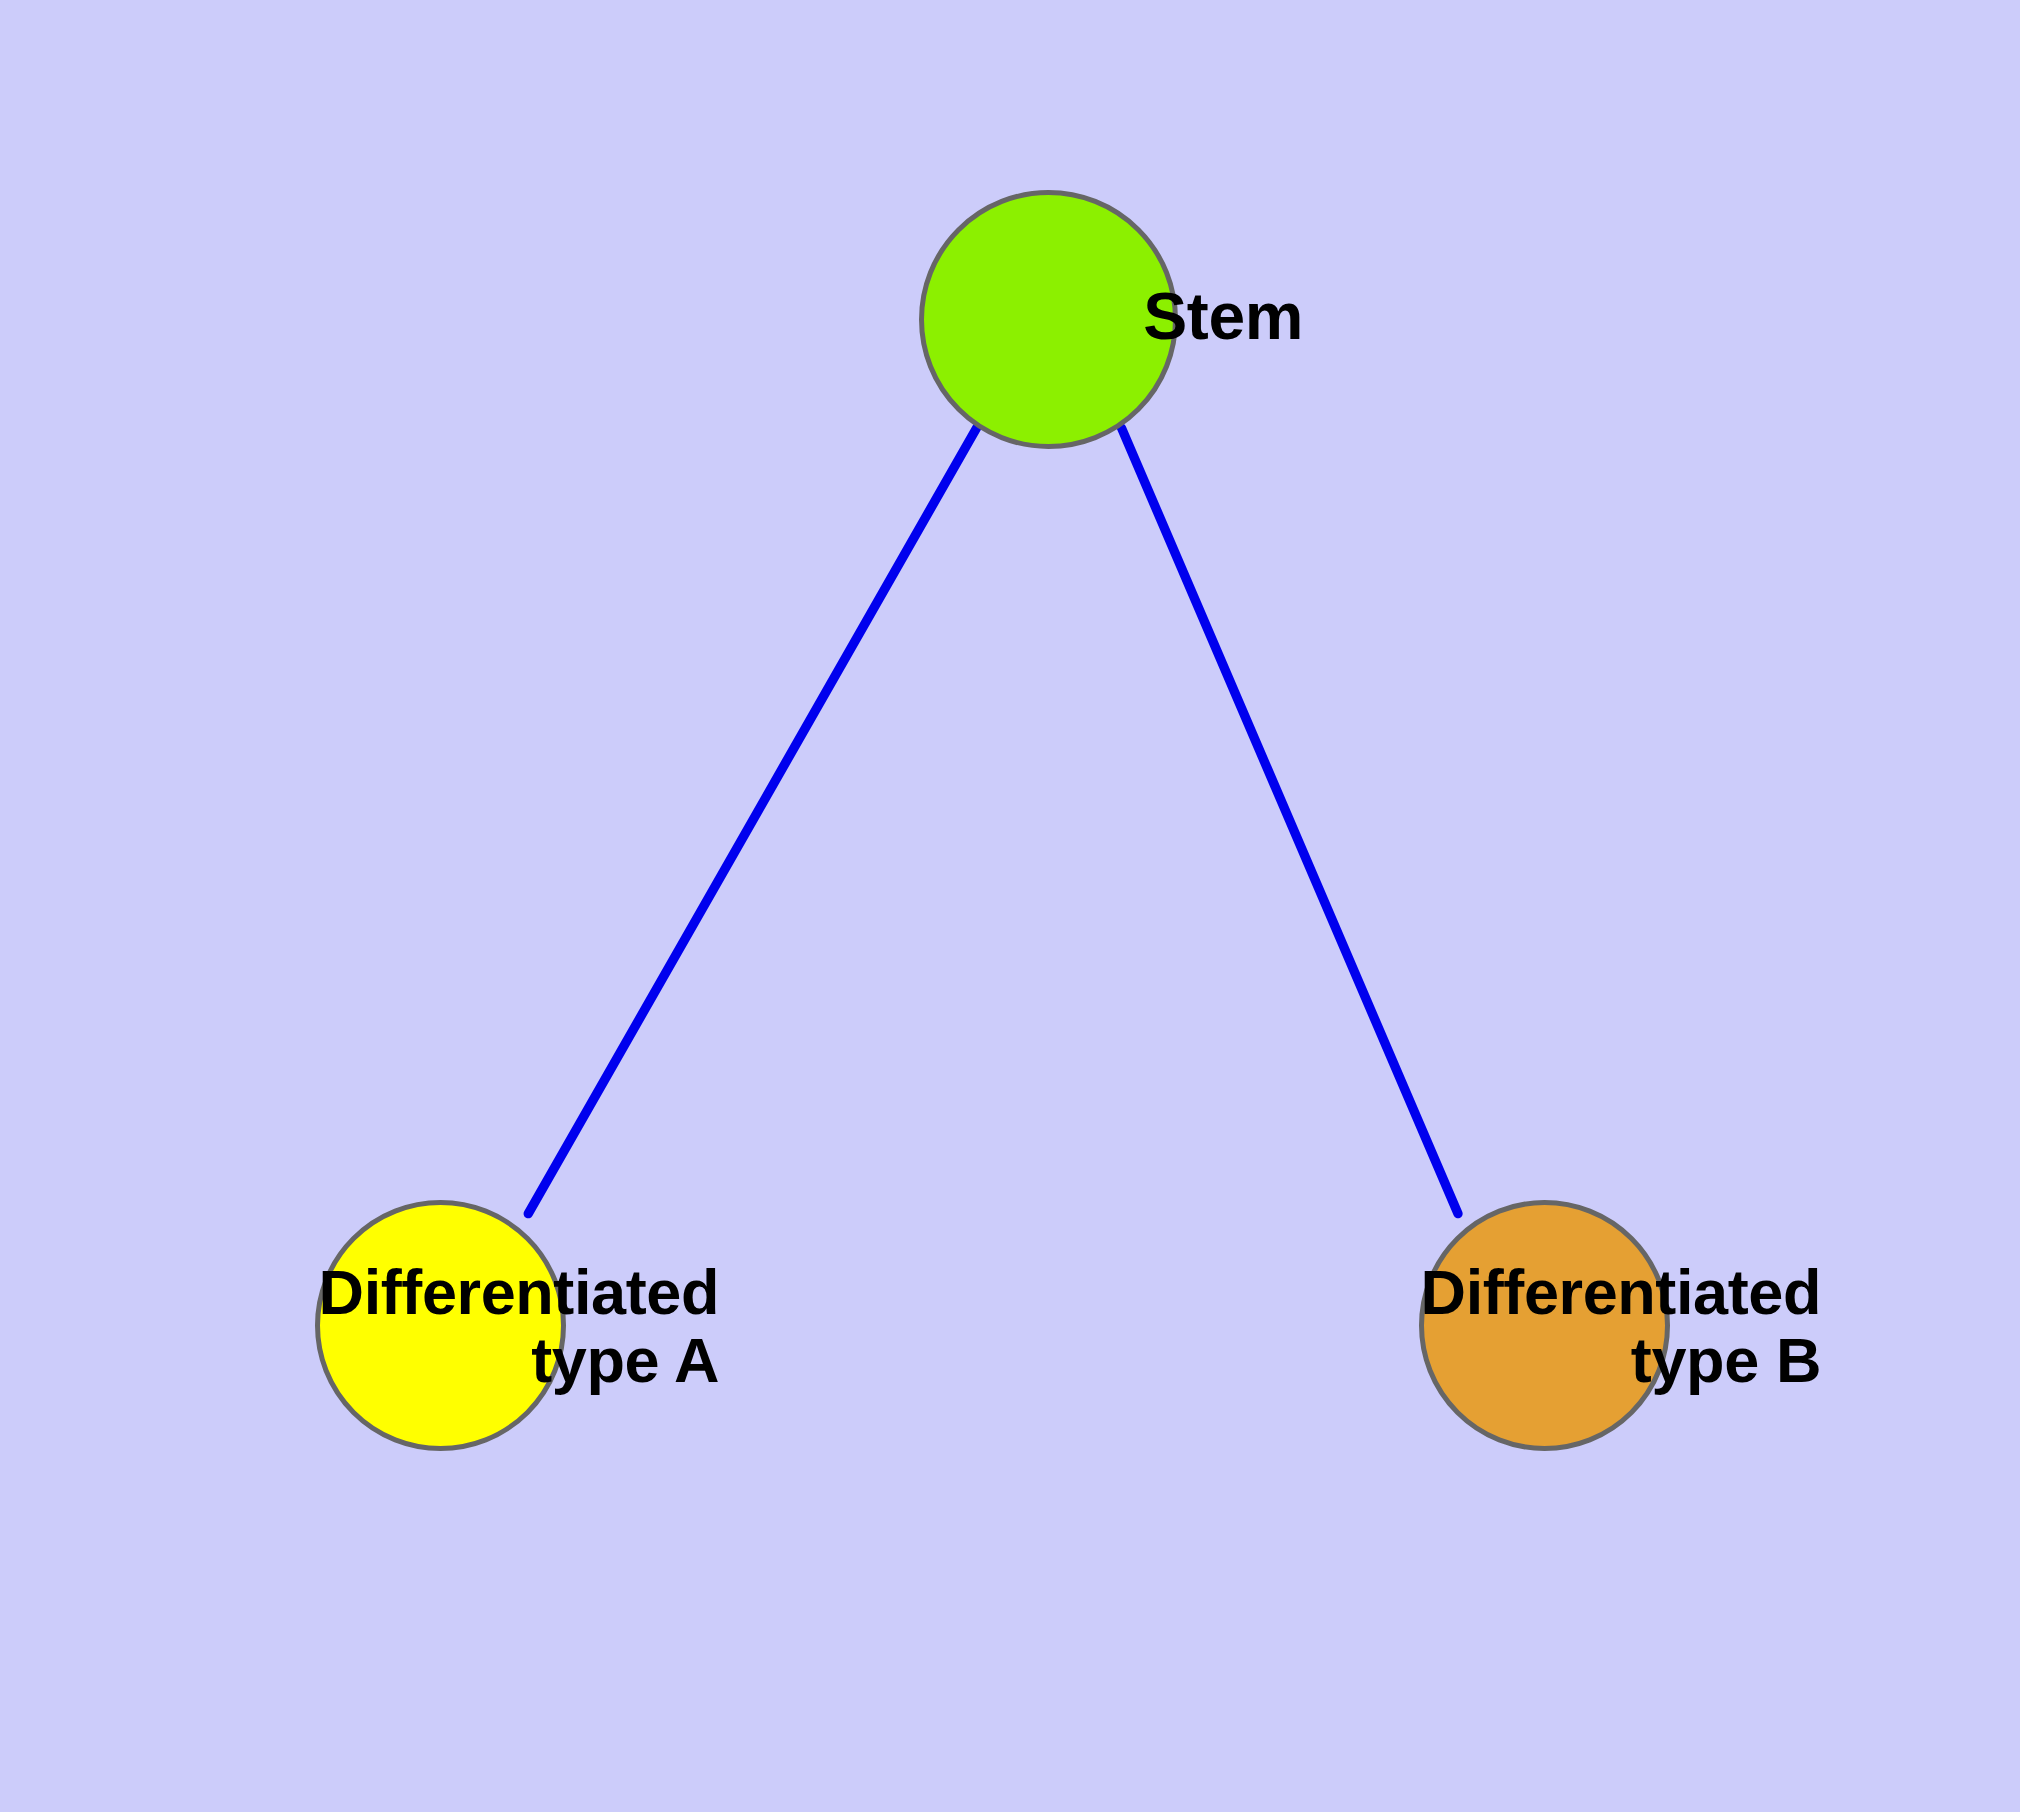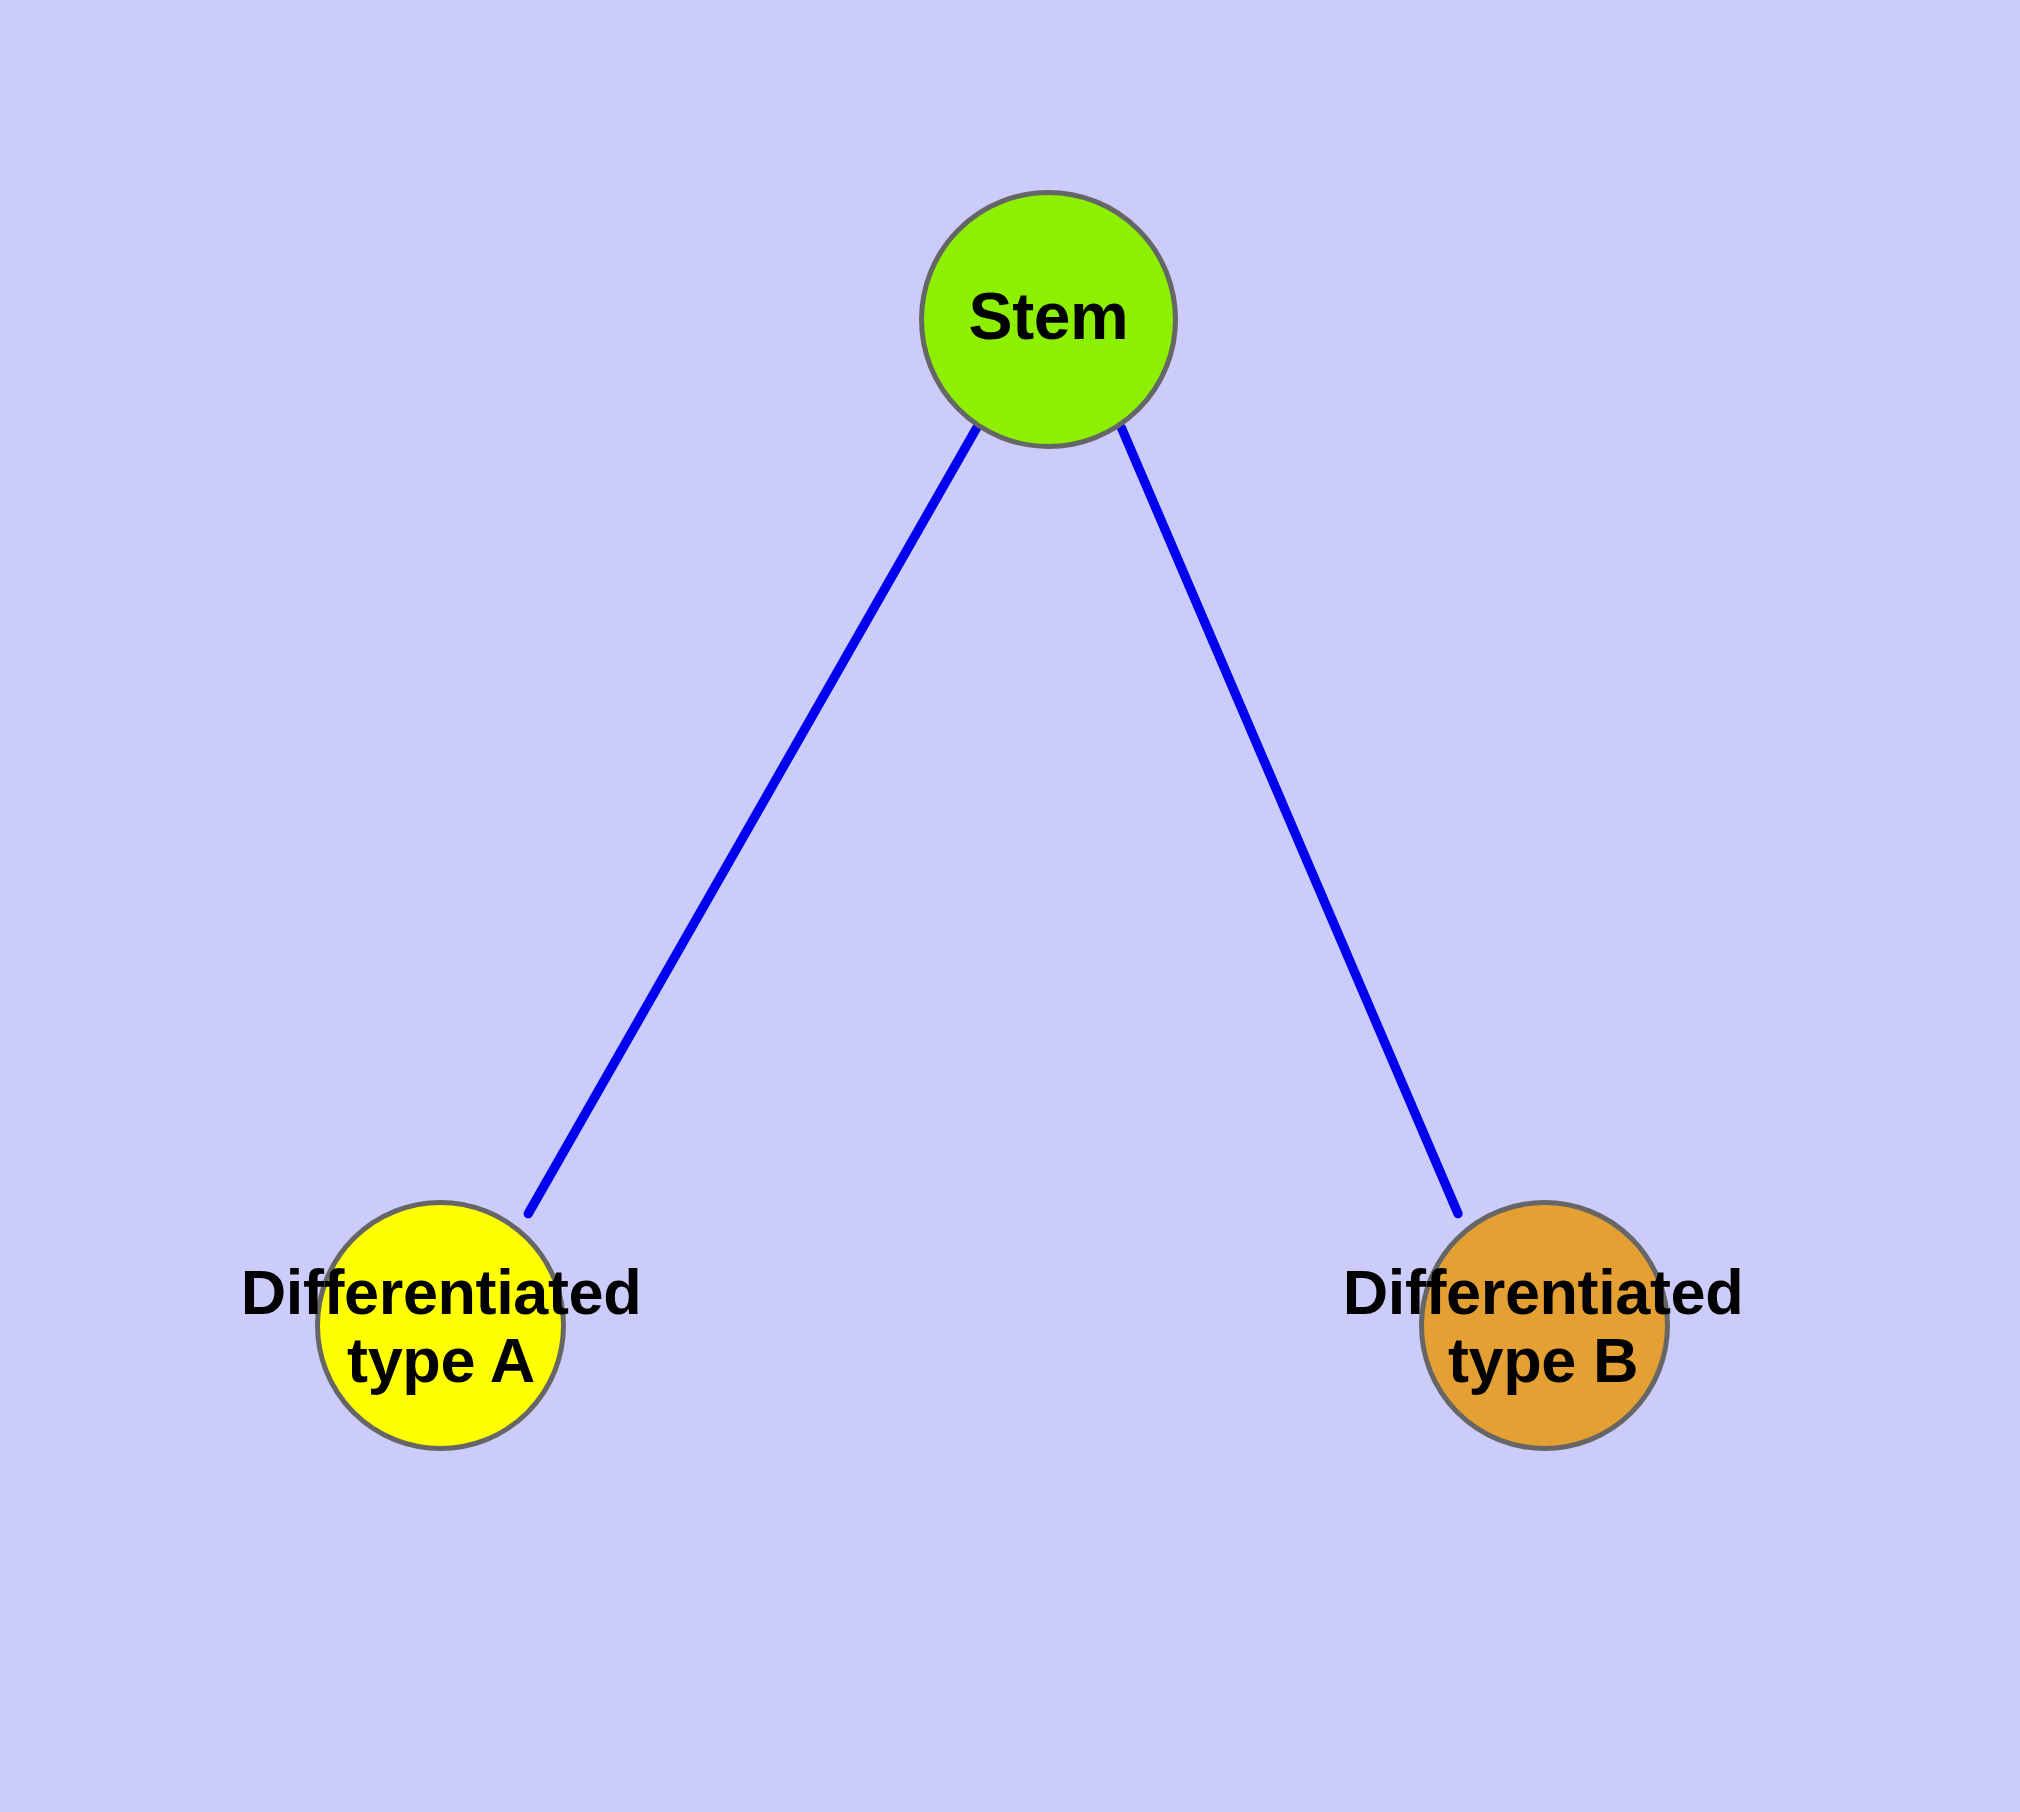--- a/index.html
+++ b/index.html
@@ -25,21 +25,21 @@
   .node {
     position: absolute;
     border-radius: 50%;
     box-sizing: border-box;
     border: 5.1px solid #666666;
   }
   .node-label {
     position: absolute;
     color: #000000;
     font-weight: bold;
-    text-align: center;
+    text-align: right;
     line-height: 1.08;
     white-space: pre-line;
     pointer-events: none;
     letter-spacing: -0.4px;
   }
   #node-stem {
     left: 919px;
     top: 190px;
     width: 259px;
     height: 259px;

